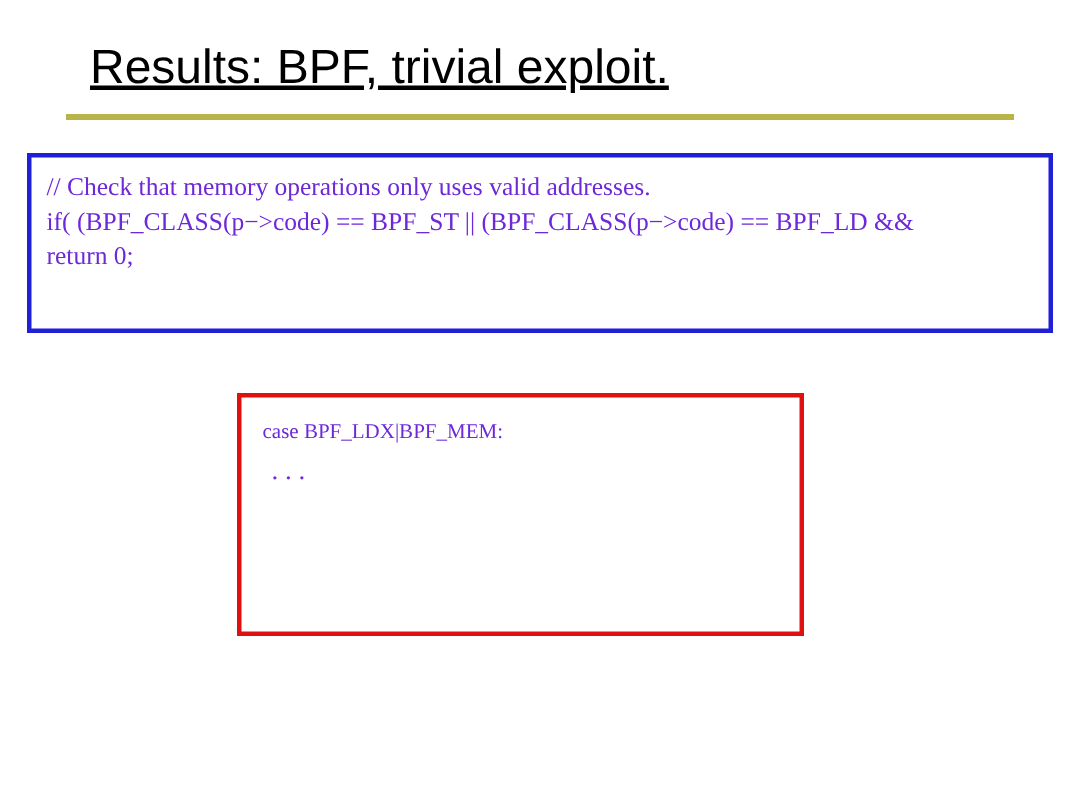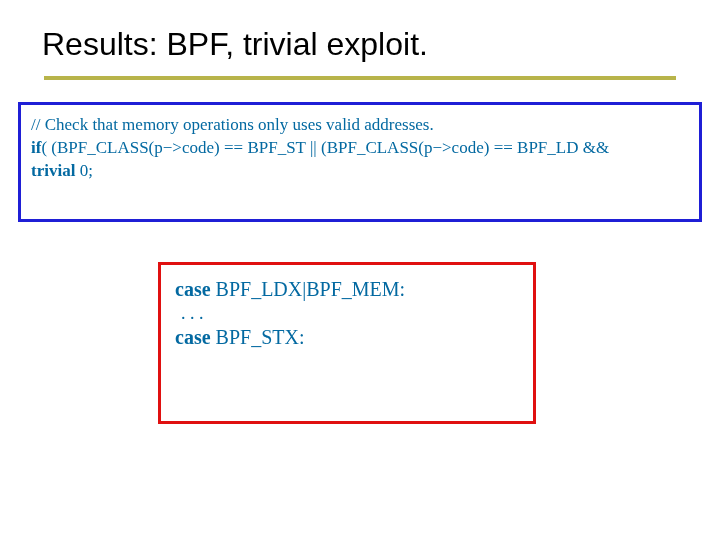--- a/index.html
+++ b/index.html
@@ -14,24 +14,25 @@
   .slide {
     width: 720px;
     height: 540px;
     position: relative;
     box-sizing: border-box;
     background: #ffffff;
   }
   .title {
     position: absolute;
     top: 26px;
-    left: 42px;
+    left: 60px;
     font-family: "Trebuchet MS", "Comic Sans MS", Verdana, sans-serif;
     font-size: 32px;
     color: #000;
+    text-decoration: underline;
     letter-spacing: 0px;
   }
   .rule {
     position: absolute;
     top: 76px;
     left: 44px;
     width: 632px;
     height: 4px;
     background: #b8b44a;
   }
@@ -53,47 +54,46 @@
     left: 158px;
     width: 378px;
     height: 162px;
     border: 3px solid #e01010;
     padding: 10px 12px 10px 14px;
   }
   .codeline {
     font-family: 'Times New Roman', Times, serif;
     font-size: 17px;
     line-height: 23px;
-    color: #0369a1;
+    color: #6d28d9;
     white-space: pre;
   }
   .codeline.small {
-    font-size: 20px;
+    font-size: 14px;
     line-height: 28px;
   }
-  .kw { font-weight: bold; margin-top: 44px; }
+  .kw { font-weight: normal; margin-top: 44px; }
   .dots {
     font-size: 18px;
     line-height: 20px;
     padding-left: 6px;
   }
 </style>
 </head>
 <body>
 
 <div class="slide">
 
   <div class="title">Results: BPF, trivial exploit.</div>
   <div class="rule"></div>
 
   <div class="codebox blue">
     <div class="codeline">// Check that memory operations only uses valid addresses.</div>
     <div class="codeline"><span class="kw">if</span><span>( (BPF_CLASS(p−&gt;code) == BPF_ST || (BPF_CLASS(p−&gt;code) == BPF_LD &amp;&amp;</span></div>
-    <div class="codeline"><span class="kw">trivial</span><span> 0;</span></div>
+    <div class="codeline"><span class="kw">return</span><span> 0;</span></div>
   </div>
 
   <div class="codebox red">
     <div class="codeline small"><span class="kw">case</span><span> BPF_LDX|BPF_MEM:</span></div>
     <div class="codeline dots">. . .</div>
-    <div class="codeline small"><span class="kw">case</span><span> BPF_STX:</span></div>
   </div>
 
 </div>
 
 </body></html>

